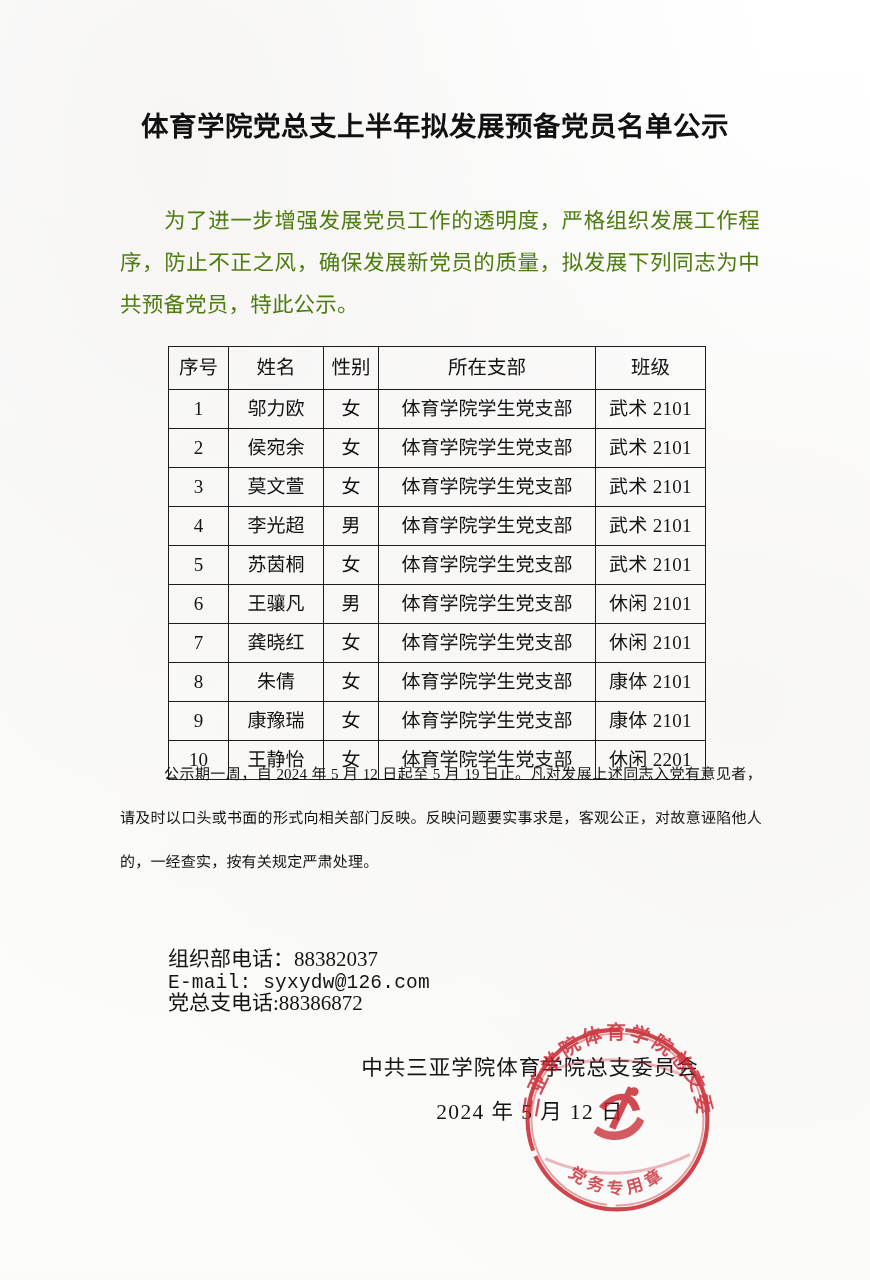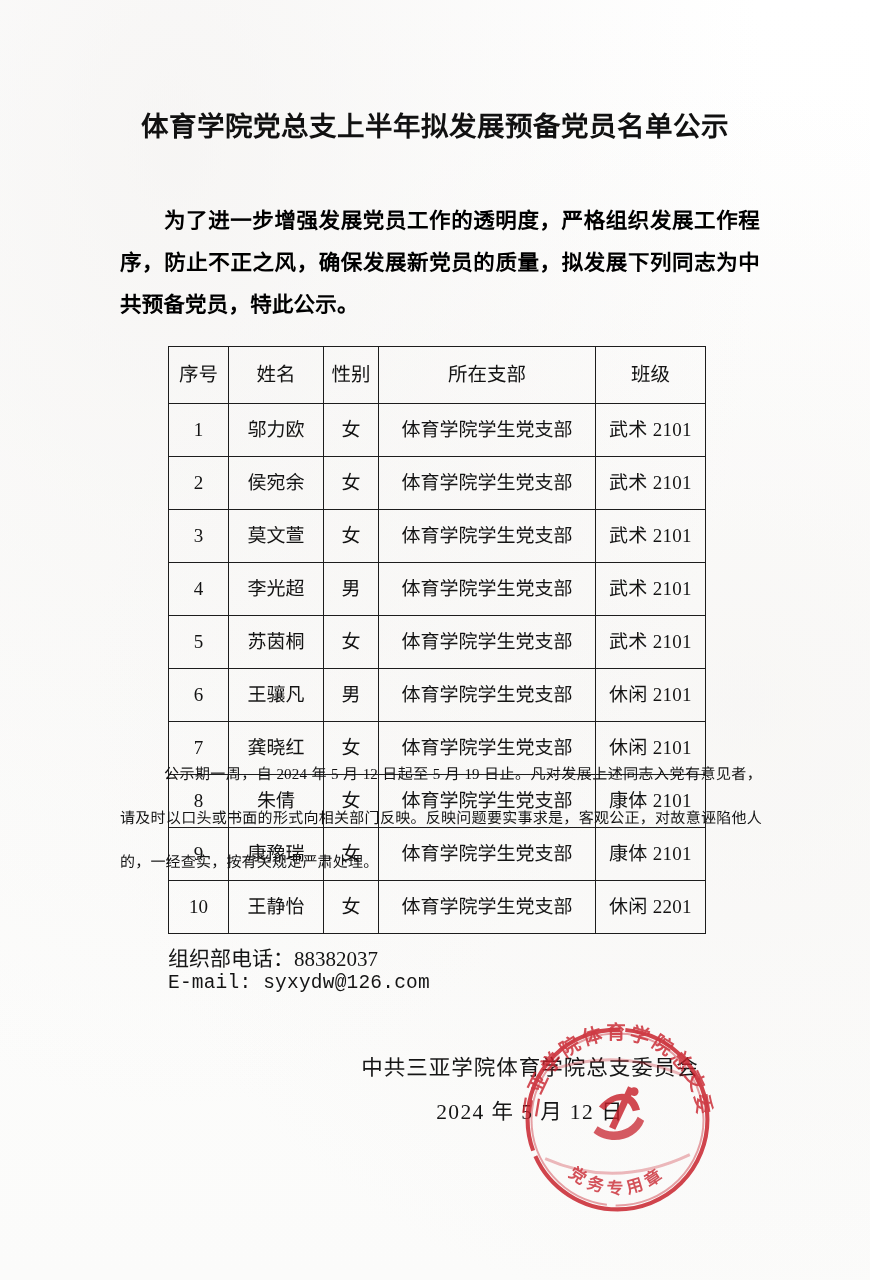--- a/index.html
+++ b/index.html
@@ -55,40 +55,39 @@
     position: absolute;
     left: 120px;
     top: 200px;
     width: 640px;
     font-size: 21.5px;
     line-height: 42px;
     text-align: justify;
     text-align-last: left;
     text-indent: 44px;
     letter-spacing: 0.2px;
-    color: #000000;
-    font-weight: bold;
+    color: #4d7c0f;
   }
 
   
   .roster {
     position: absolute;
     left: 168px;
     top: 346px;
     width: 537px;
     border-collapse: collapse;
     table-layout: fixed;
     font-size: 19px;
     color: #131313;
   }
   .roster td, .roster th {
     border: 1.3px solid #1d1d1d;
     text-align: center;
     font-weight: 400;
-    padding: 7px;
+    padding: 0;
     height: 38px;
     line-height: 38px;
     white-space: nowrap;
   }
   .roster thead th {
     height: 42px;
     line-height: 42px;
     font-size: 19.5px;
   }
   .col-idx    { width: 60px; }
@@ -271,20 +270,21 @@
   </table>
 
   <div class="closing">公示期一周，自 2024 年 5 月 12 日起至 5 月 19 日止。凡对发展上述同志入党有意见者，请及时以口头或书面的形式向相关部门反映。反映问题要实事求是，客观公正，对故意诬陷他人的，一经查实，按有关规定严肃处理。</div>
 
   <div class="contacts">
     <div class="contact-row row-org">
       <span class="label">组织部电话：88382037</span>
       <span class="mail">E-mail: syxydw@126.com</span>
     </div>
     <div class="contact-row row-branch">
+      <span class="label">党总支电话:88386872</span>
     </div>
   </div>
 
   <div class="signature">
     <div class="sig-org">中共三亚学院体育学院总支委员会</div>
     <div class="sig-date">2024 年 5 月 12 日</div>
   </div>
 
   <div class="seal">
     <svg viewBox="0 0 220 220" xmlns="http://www.w3.org/2000/svg">

